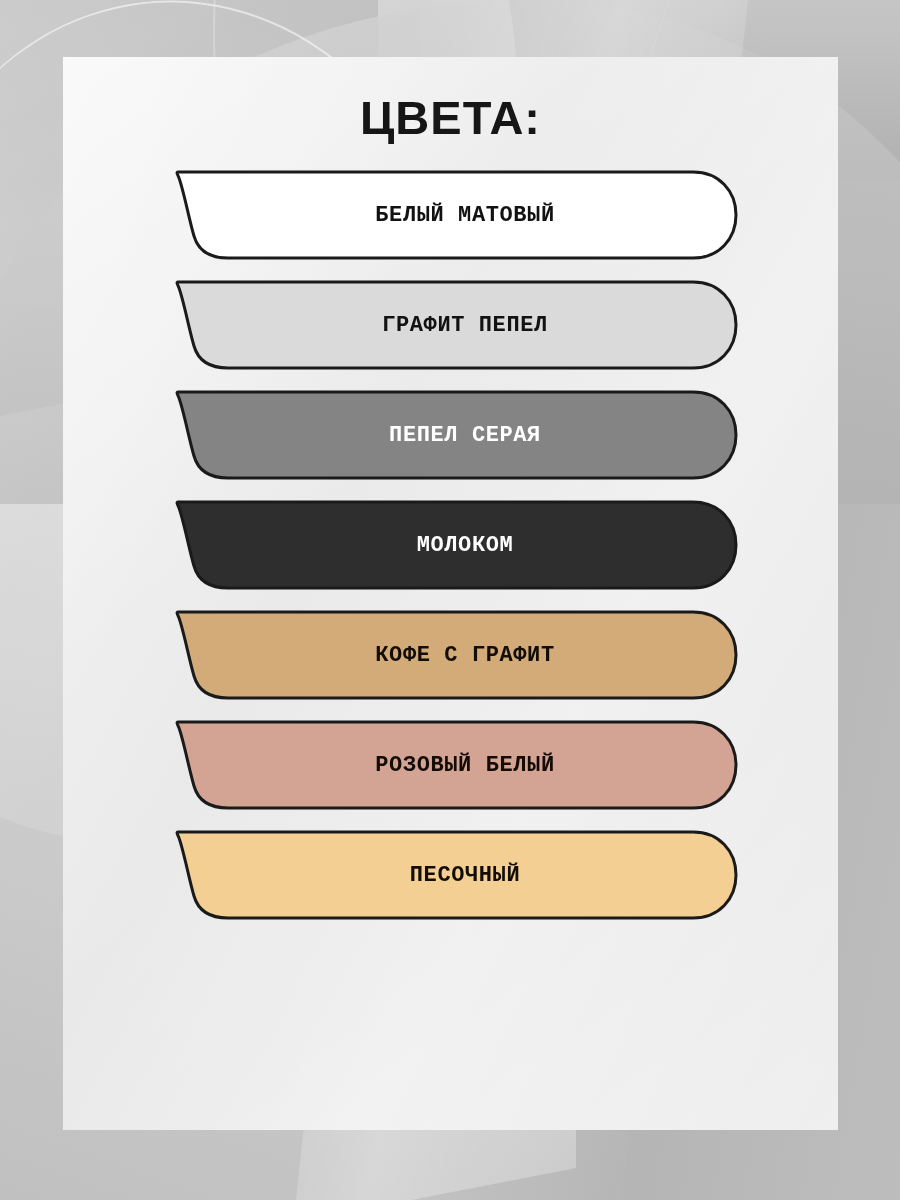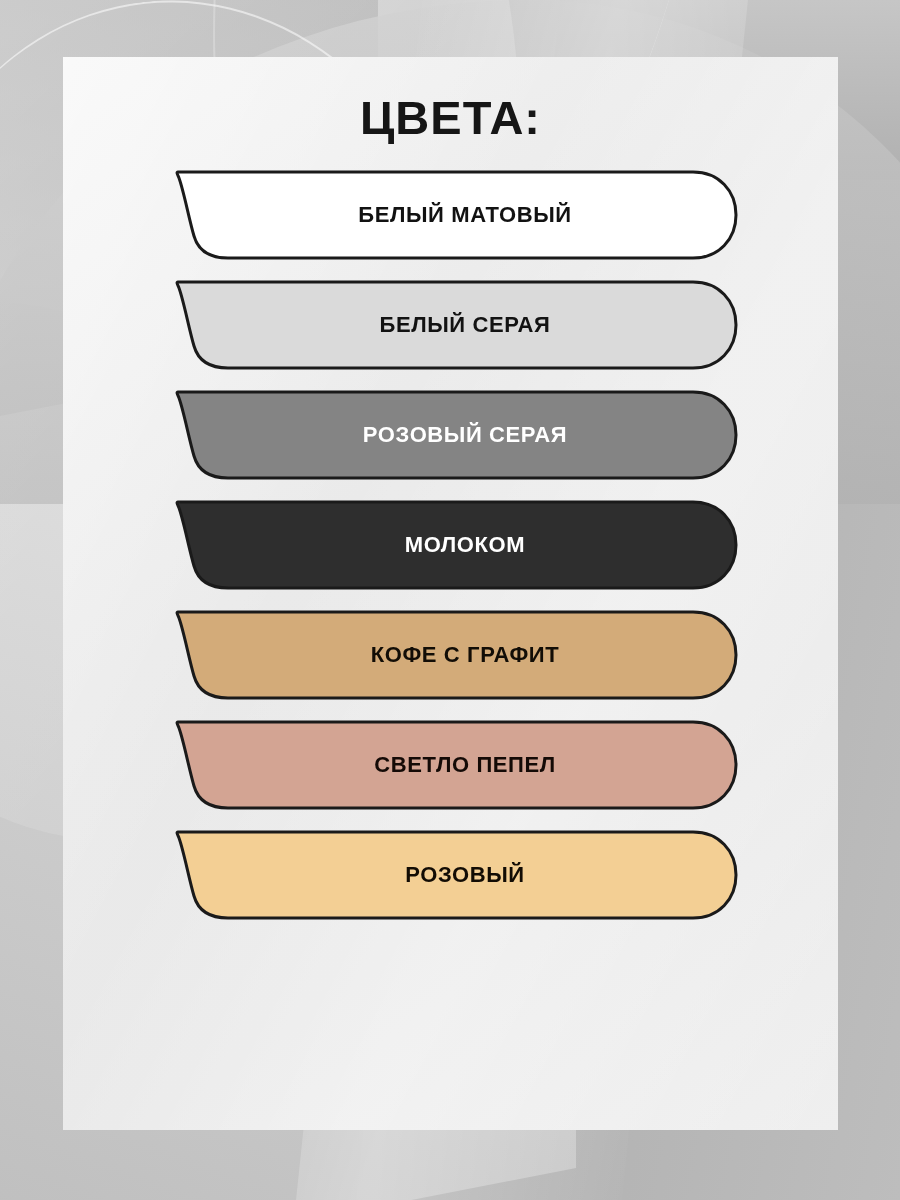--- a/index.html
+++ b/index.html
@@ -111,20 +111,21 @@
     left:105px;
     top:113px;
     width:570px;
   }
   .swatch {
     position:relative;
     width:570px;
     height:90px;
     margin-bottom:20px;
     display:block;
+    font-family:Liberation Mono, monospace;
   }
   .swatch:last-child { margin-bottom:0; }
   .swatch svg {
     position:absolute;
     left:0; top:0;
     width:570px; height:90px;
     display:block;
     overflow:visible;
   }
   .swatch-label {
@@ -168,47 +169,47 @@
     <div class="swatch">
           <svg viewBox="0 0 570 90" preserveAspectRatio="none">
             <path d="M 10 2 L 525 2 C 551 2 568 21 568 45 C 568 69 551 88 525 88 L 60 88 C 40 88 30 80 26 66 C 21 49 16 22 11 8 C 9.5 4.4 8 2 10 2 Z" fill="#ffffff" stroke="#1a1a1a" stroke-width="3" stroke-linejoin="round"></path>
           </svg>
           <div class="swatch-label" style="color: rgb(18, 18, 18);">БЕЛЫЙ МАТОВЫЙ</div>
         </div>
         <div class="swatch">
           <svg viewBox="0 0 570 90" preserveAspectRatio="none">
             <path d="M 10 2 L 525 2 C 551 2 568 21 568 45 C 568 69 551 88 525 88 L 60 88 C 40 88 30 80 26 66 C 21 49 16 22 11 8 C 9.5 4.4 8 2 10 2 Z" fill="#dadada" stroke="#1a1a1a" stroke-width="3" stroke-linejoin="round"></path>
           </svg>
-          <div class="swatch-label" style="color: rgb(18, 18, 18);">БЕЛЫЙ СЕРАЯ</div>
+          <div class="swatch-label" style="color: rgb(18, 18, 18);">ГРАФИТ ПЕПЕЛ</div>
         </div>
         <div class="swatch">
           <svg viewBox="0 0 570 90" preserveAspectRatio="none">
             <path d="M 10 2 L 525 2 C 551 2 568 21 568 45 C 568 69 551 88 525 88 L 60 88 C 40 88 30 80 26 66 C 21 49 16 22 11 8 C 9.5 4.4 8 2 10 2 Z" fill="#848484" stroke="#1a1a1a" stroke-width="3" stroke-linejoin="round"></path>
           </svg>
-          <div class="swatch-label" style="color: rgb(255, 255, 255);">РОЗОВЫЙ СЕРАЯ</div>
+          <div class="swatch-label" style="color: rgb(255, 255, 255);">ПЕПЕЛ СЕРАЯ</div>
         </div>
         <div class="swatch">
           <svg viewBox="0 0 570 90" preserveAspectRatio="none">
             <path d="M 10 2 L 525 2 C 551 2 568 21 568 45 C 568 69 551 88 525 88 L 60 88 C 40 88 30 80 26 66 C 21 49 16 22 11 8 C 9.5 4.4 8 2 10 2 Z" fill="#2e2e2e" stroke="#1a1a1a" stroke-width="3" stroke-linejoin="round"></path>
           </svg>
           <div class="swatch-label" style="color: rgb(255, 255, 255);">МОЛОКОМ</div>
         </div>
         <div class="swatch">
           <svg viewBox="0 0 570 90" preserveAspectRatio="none">
             <path d="M 10 2 L 525 2 C 551 2 568 21 568 45 C 568 69 551 88 525 88 L 60 88 C 40 88 30 80 26 66 C 21 49 16 22 11 8 C 9.5 4.4 8 2 10 2 Z" fill="#d3ab79" stroke="#1a1a1a" stroke-width="3" stroke-linejoin="round"></path>
           </svg>
           <div class="swatch-label" style="color: rgb(18, 13, 6);">КОФЕ С ГРАФИТ</div>
         </div>
         <div class="swatch">
           <svg viewBox="0 0 570 90" preserveAspectRatio="none">
             <path d="M 10 2 L 525 2 C 551 2 568 21 568 45 C 568 69 551 88 525 88 L 60 88 C 40 88 30 80 26 66 C 21 49 16 22 11 8 C 9.5 4.4 8 2 10 2 Z" fill="#d3a493" stroke="#1a1a1a" stroke-width="3" stroke-linejoin="round"></path>
           </svg>
-          <div class="swatch-label" style="color: rgb(20, 10, 6);">СВЕТЛО ПЕПЕЛ</div>
+          <div class="swatch-label" style="color: rgb(20, 10, 6);">РОЗОВЫЙ БЕЛЫЙ</div>
         </div>
         <div class="swatch">
           <svg viewBox="0 0 570 90" preserveAspectRatio="none">
             <path d="M 10 2 L 525 2 C 551 2 568 21 568 45 C 568 69 551 88 525 88 L 60 88 C 40 88 30 80 26 66 C 21 49 16 22 11 8 C 9.5 4.4 8 2 10 2 Z" fill="#f3cf94" stroke="#1a1a1a" stroke-width="3" stroke-linejoin="round"></path>
           </svg>
-          <div class="swatch-label" style="color: rgb(18, 12, 4);">РОЗОВЫЙ</div>
+          <div class="swatch-label" style="color: rgb(18, 12, 4);">ПЕСОЧНЫЙ</div>
         </div>
       </div>
   </div>
 </div>
 
 </body></html>

